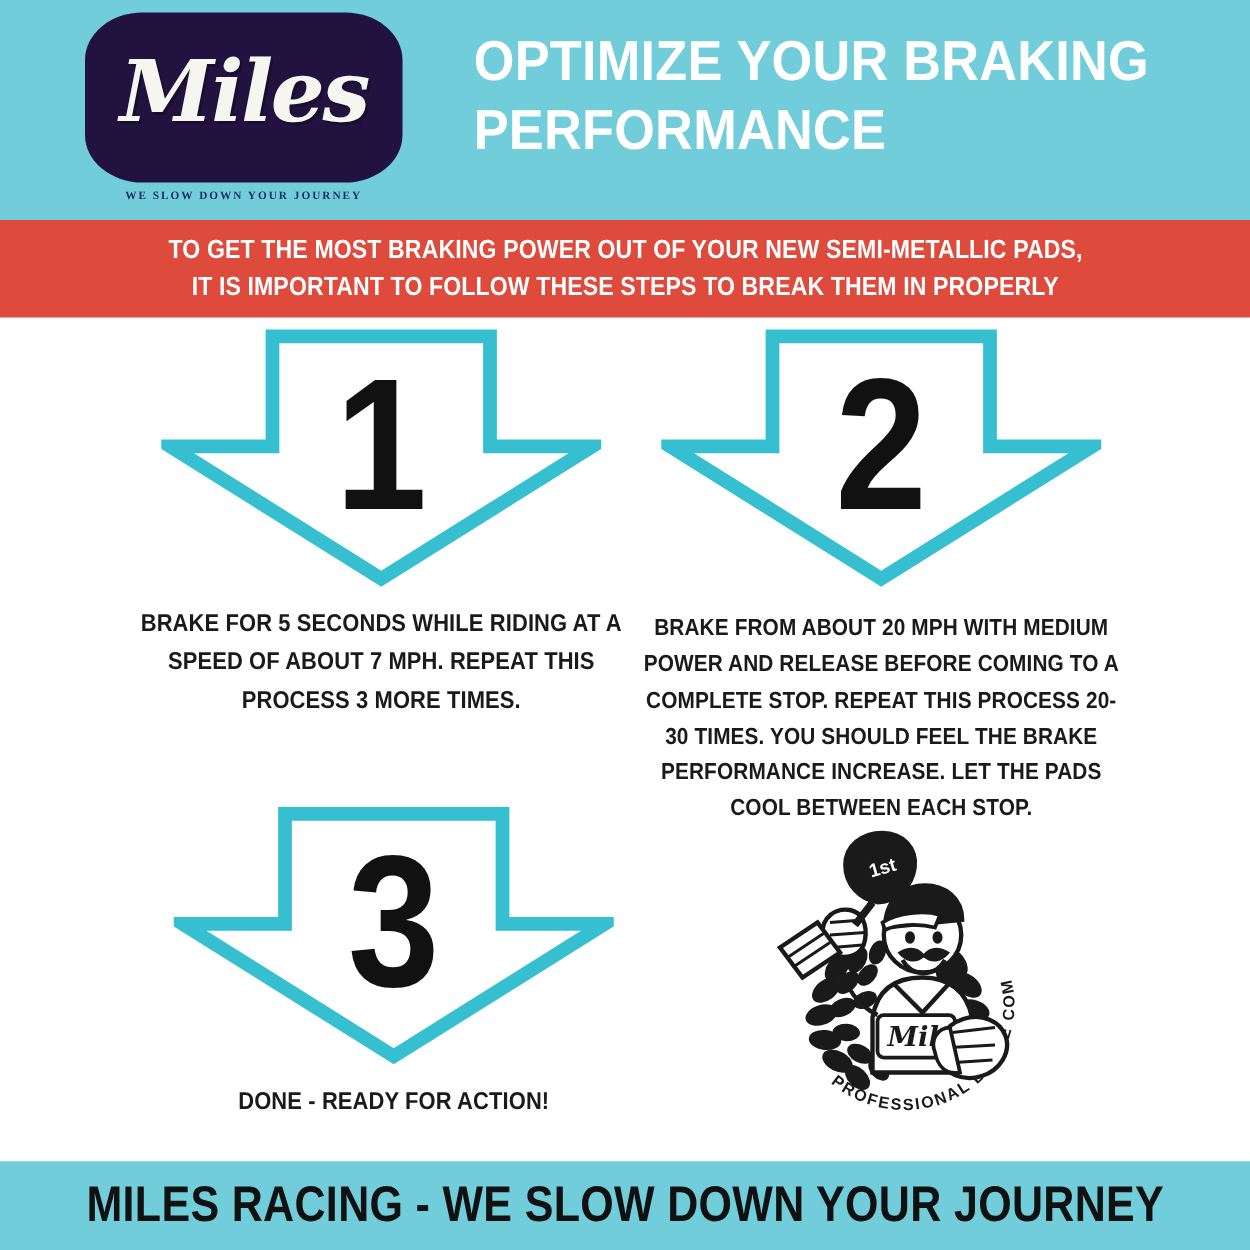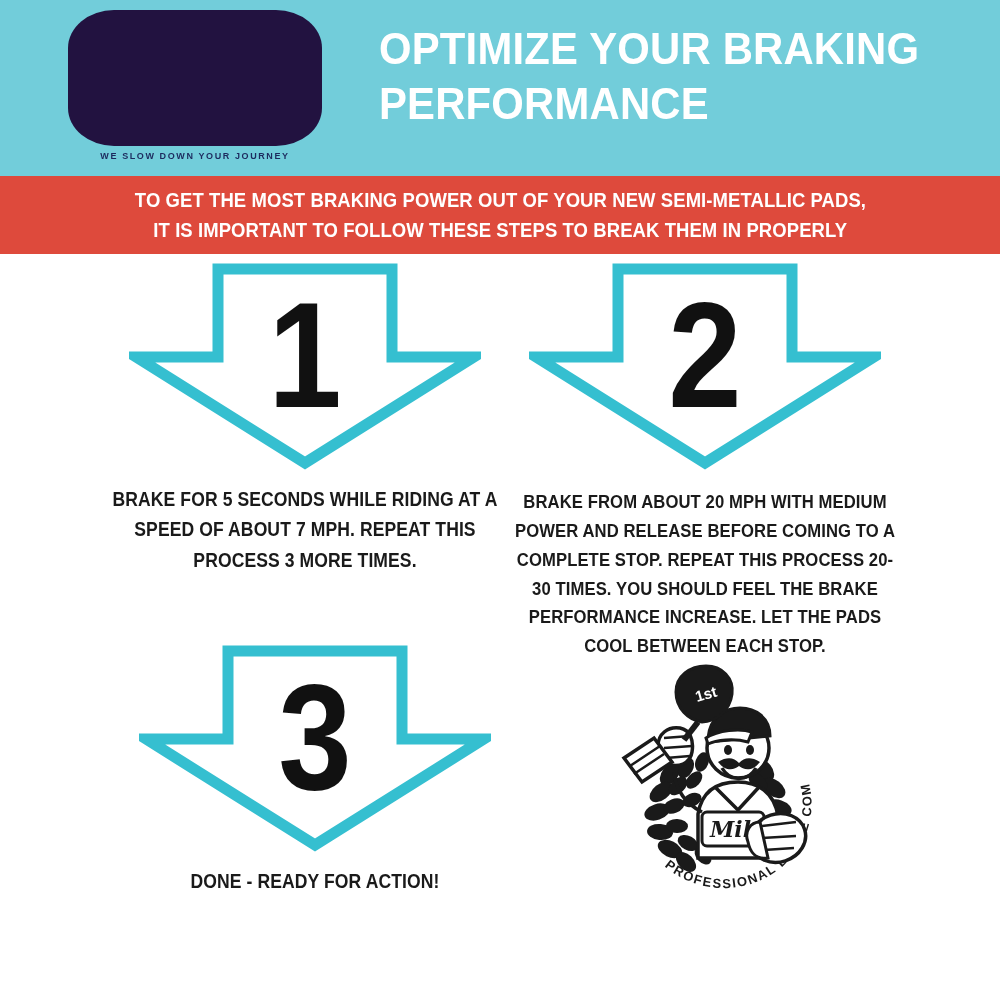--- a/index.html
+++ b/index.html
@@ -78,21 +78,21 @@
     padding-left: 52px;
     box-sizing: border-box;
   }
   .logo-tagline {
     position: absolute;
     left: 0;
     top: 141px;
     width: 254px;
     text-align: center;
     color: #1d2b5e;
-    font-family: Liberation Sans, sans-serif;
+    font-family: Liberation Serif, serif;
     font-weight: bold;
     font-size: 9px;
     letter-spacing: 1.6px;
   }
   .headline {
     position: absolute;
     left: 379px;
     top: 22px;
     width: 600px;
     color: #ffffff;
@@ -219,20 +219,21 @@
 </style>
 </head>
 <body>
 
 <div class="page">
 
   <div class="header">
 
     <div class="logo-block">
       <div class="logo-plate">
+        <div class="logo-script">Miles</div>
       </div>
       <div class="logo-tagline">WE SLOW DOWN YOUR JOURNEY</div>
     </div>
 
     <div class="headline">
       <div>OPTIMIZE YOUR BRAKING</div>
       <div>PERFORMANCE</div>
     </div>
   </div>
 
@@ -347,14 +348,17 @@
         <path d="M 32,104 L 62,84 M 36,112 L 66,92" fill="none" stroke="#1a1a1a" stroke-width="2.5"></path>
 
         <ellipse cx="180" cy="176" rx="28" ry="24" transform="rotate(-18 180 176)" fill="#ffffff" stroke="#1a1a1a" stroke-width="3.5"></ellipse>
         <path d="M 164,164 L 198,160 M 162,176 L 198,174 M 166,188 L 196,186" fill="none" stroke="#1a1a1a" stroke-width="2.5"></path>
         <path d="M 150,180 C 146,170 152,160 162,160 L 170,196 C 158,198 152,190 150,180 Z" fill="#ffffff" stroke="#1a1a1a" stroke-width="3"></path>
       </svg>
     </div>
 
   </div>
 
+  <div class="footer">
+    <div class="footer-text">MILES RACING - WE SLOW DOWN YOUR JOURNEY</div>
+  </div>
 
 </div>
 
 </body></html>

